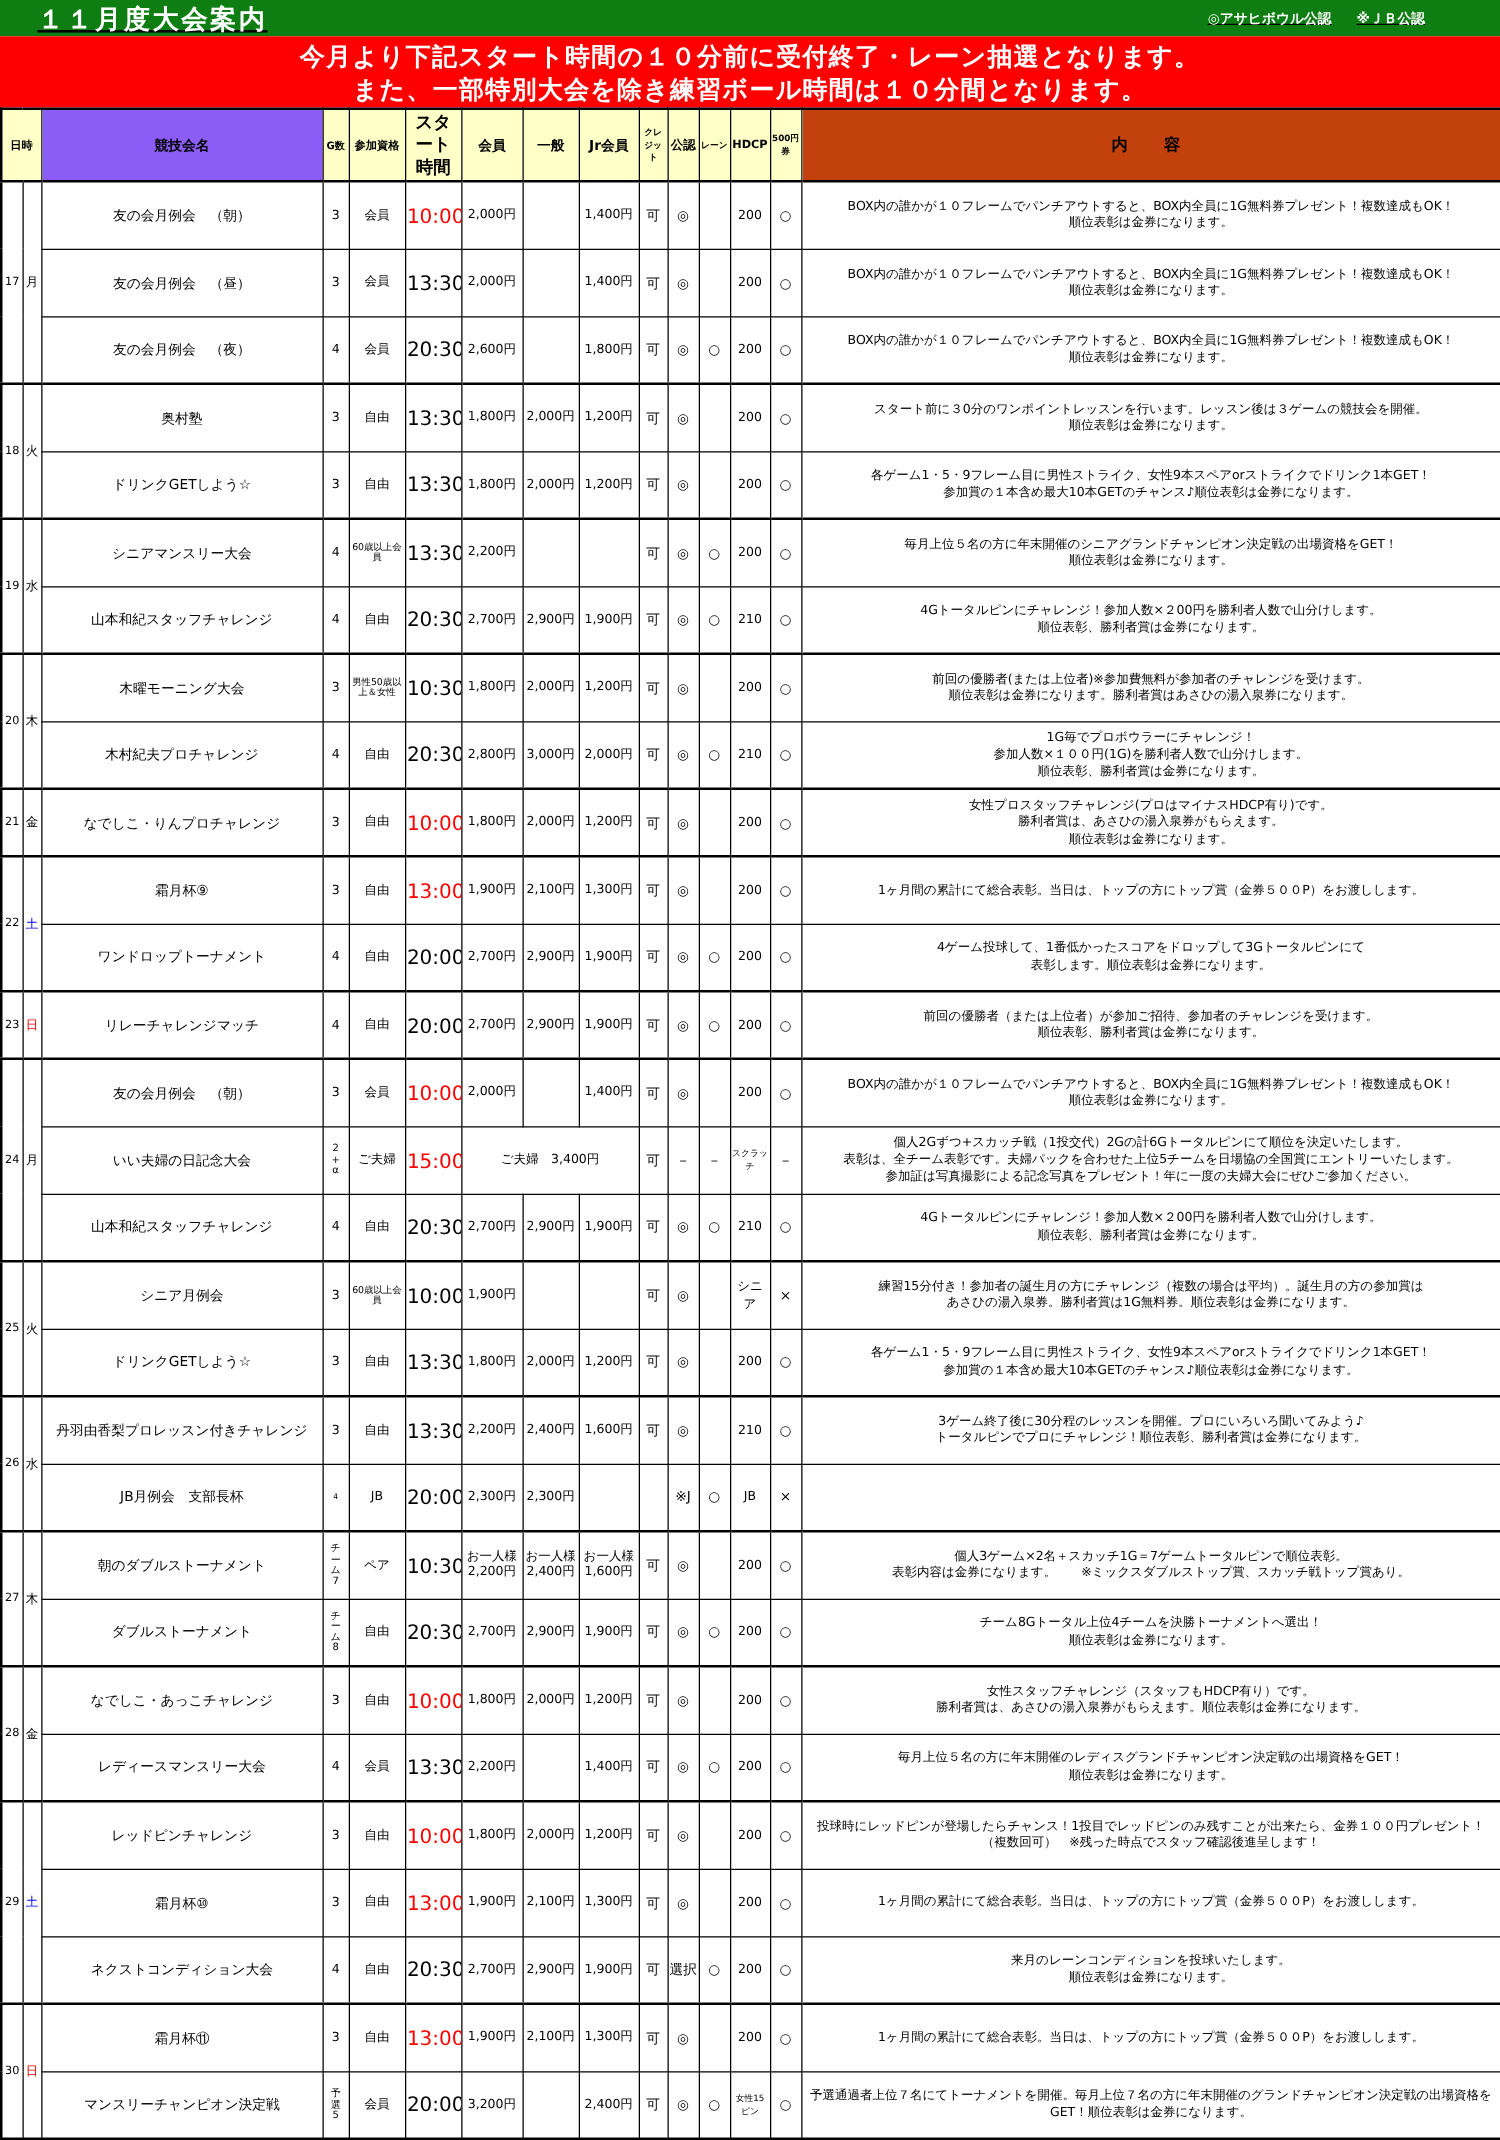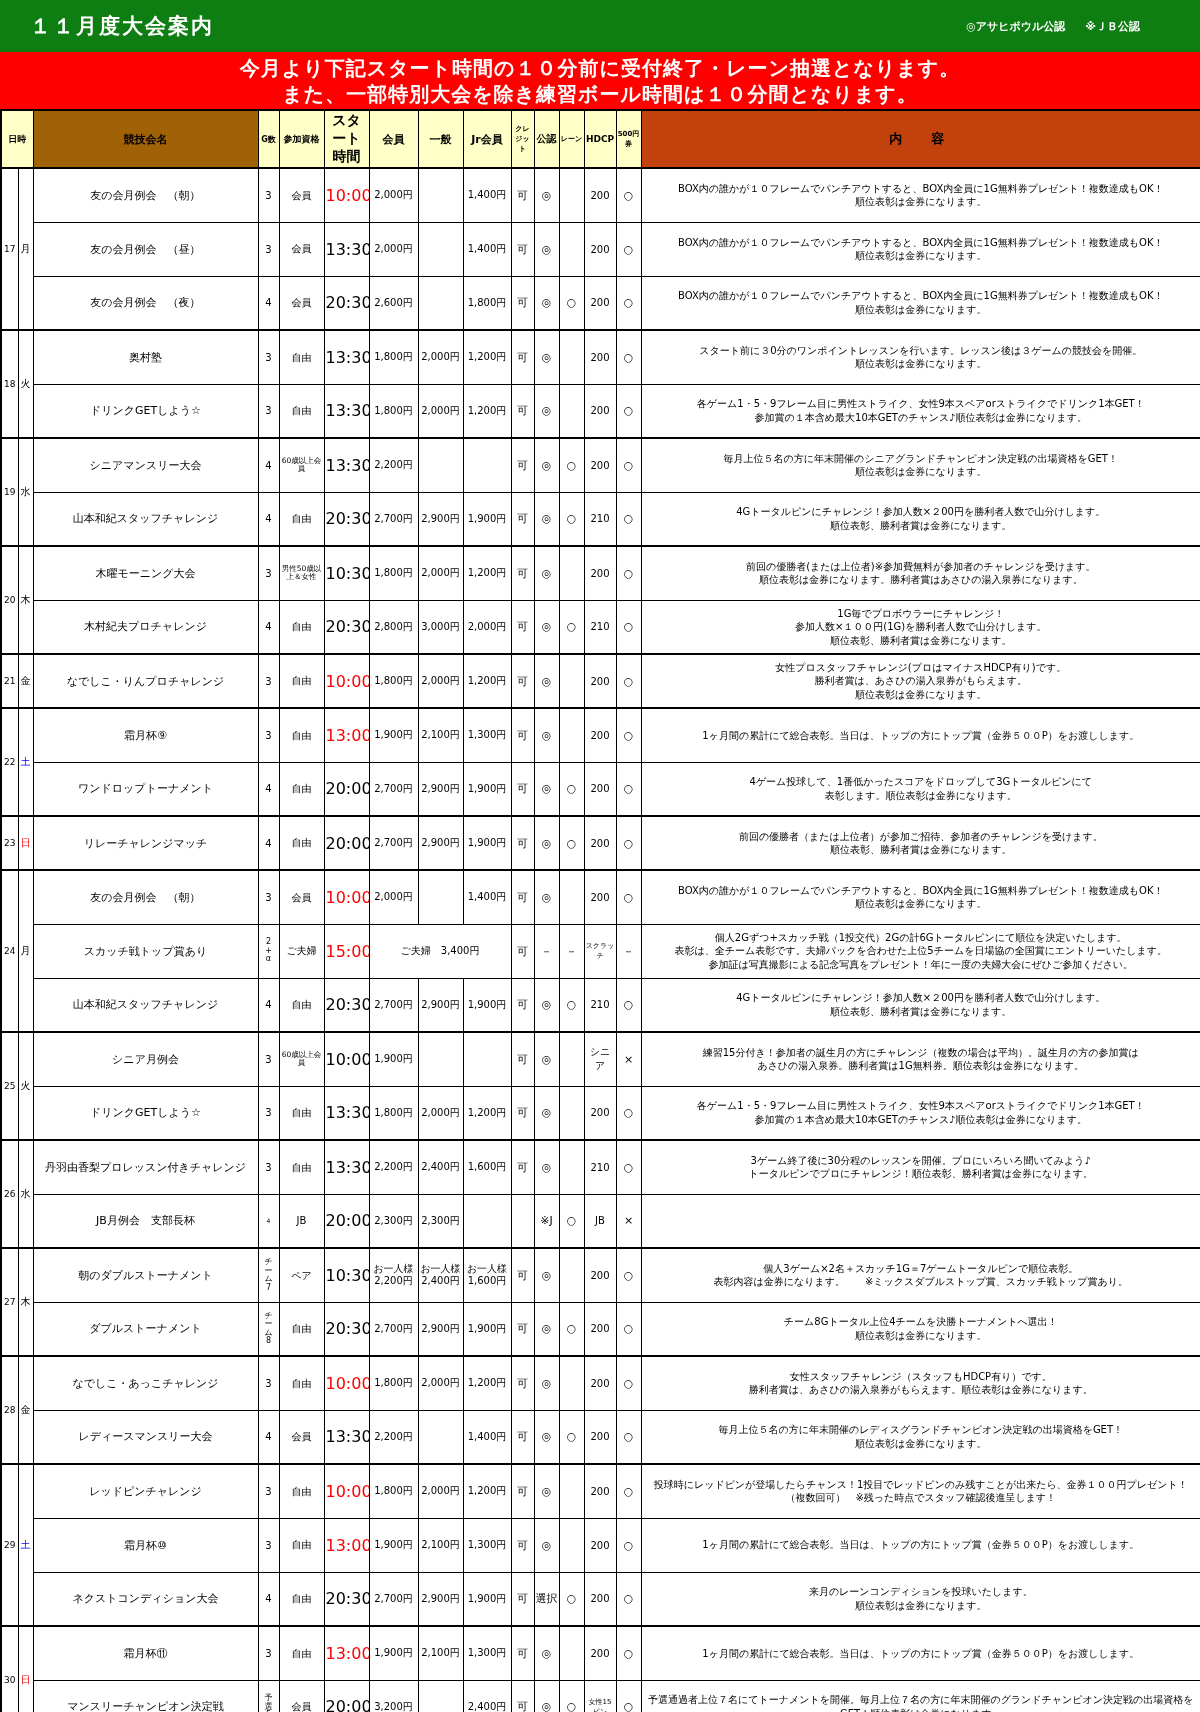--- a/index.html
+++ b/index.html
@@ -6,23 +6,24 @@
   html,body { background:#fff; }
   body {
     width: 1200px;
     font-family: "DejaVu Sans", "Liberation Sans", sans-serif;
     color: #000;
   }
   .page { width: 1200px; }
 
   
   .green-bar {
-    height: 52px;
+    height: 29px;
     display: flex; align-items: center; justify-content: space-between;
     padding: 0 60px 0 30px;
+    text-decoration: underline;
   }
   .green-bar .title { color:#fff; font-size: 21px; font-weight: bold; letter-spacing: 2px; }
   .green-bar .notes { color:#fff; font-size: 11px; font-weight: bold; display:flex; gap:20px; }
 
   
   .red-bar {
     height: 57px;
     display:flex; flex-direction:column; align-items:center; justify-content:center;
     color:#fff; font-weight:bold; font-size:20px; line-height:1.3; letter-spacing:1px;
     text-align:center;
@@ -111,21 +112,21 @@
       <col style="width:23px">
         <col style="width:25px">
         <col style="width:25px">
       <col style="width:32px">
         <col style="width:25px">
         <col style="width:560px">
     </colgroup>
     <thead>
       <tr>
         <th colspan="2" class="th-datetime" style="background: rgb(255, 255, 200);">日時</th>
-        <th class="th-name" style="background: #a16207;">競技会名</th>
+        <th class="th-name" style="background: #8b5cf6;">競技会名</th>
         <th class="th-g" style="background: rgb(255, 255, 200);">G数</th>
         <th class="th-elig" style="background: rgb(255, 255, 200);">参加資格</th>
         <th class="th-start" style="background: rgb(255, 255, 200);">スタート時間</th>
         <th class="th-fee" style="background: rgb(255, 255, 200);">会員</th>
         <th class="th-fee" style="background: rgb(255, 255, 200);">一般</th>
         <th class="th-fee" style="background: rgb(255, 255, 200);">Jr会員</th>
         <th class="th-credit" style="background: rgb(255, 255, 200);">クレジット</th>
         <th class="th-cert" style="background: rgb(255, 255, 200);">公認</th>
         <th class="th-lane" style="background: rgb(255, 255, 200);">レーン</th>
         <th class="th-hdcp" style="background: rgb(255, 255, 200);">HDCP</th>
@@ -369,21 +370,21 @@
           <td class="c-fee">1,400円</td>
           <td class="c-sym">可</td>
           <td class="c-sym">◎</td>
           <td class="c-sym"></td>
           <td class="c-hdcp">200</td>
           <td class="c-sym">○</td>
           <td class="c-content">BOX内の誰かが１０フレームでパンチアウトすると、BOX内全員に1G無料券プレゼント！複数達成もOK！
 順位表彰は金券になります。</td>
         </tr>
         <tr>
-          <td class="c-name">スカッチ戦トップ賞あり</td>
+          <td class="c-name">いい夫婦の日記念大会</td>
           <td class="c-g vertical">2
 +
 α</td>
           <td class="c-elig">ご夫婦</td>
           <td class="c-start red">15:00</td>
           <td class="c-fee" colspan="3">ご夫婦　3,400円</td>
           <td class="c-sym">可</td>
           <td class="c-sym">－</td>
           <td class="c-sym">－</td>
           <td class="c-hdcp small">スクラッチ</td>

